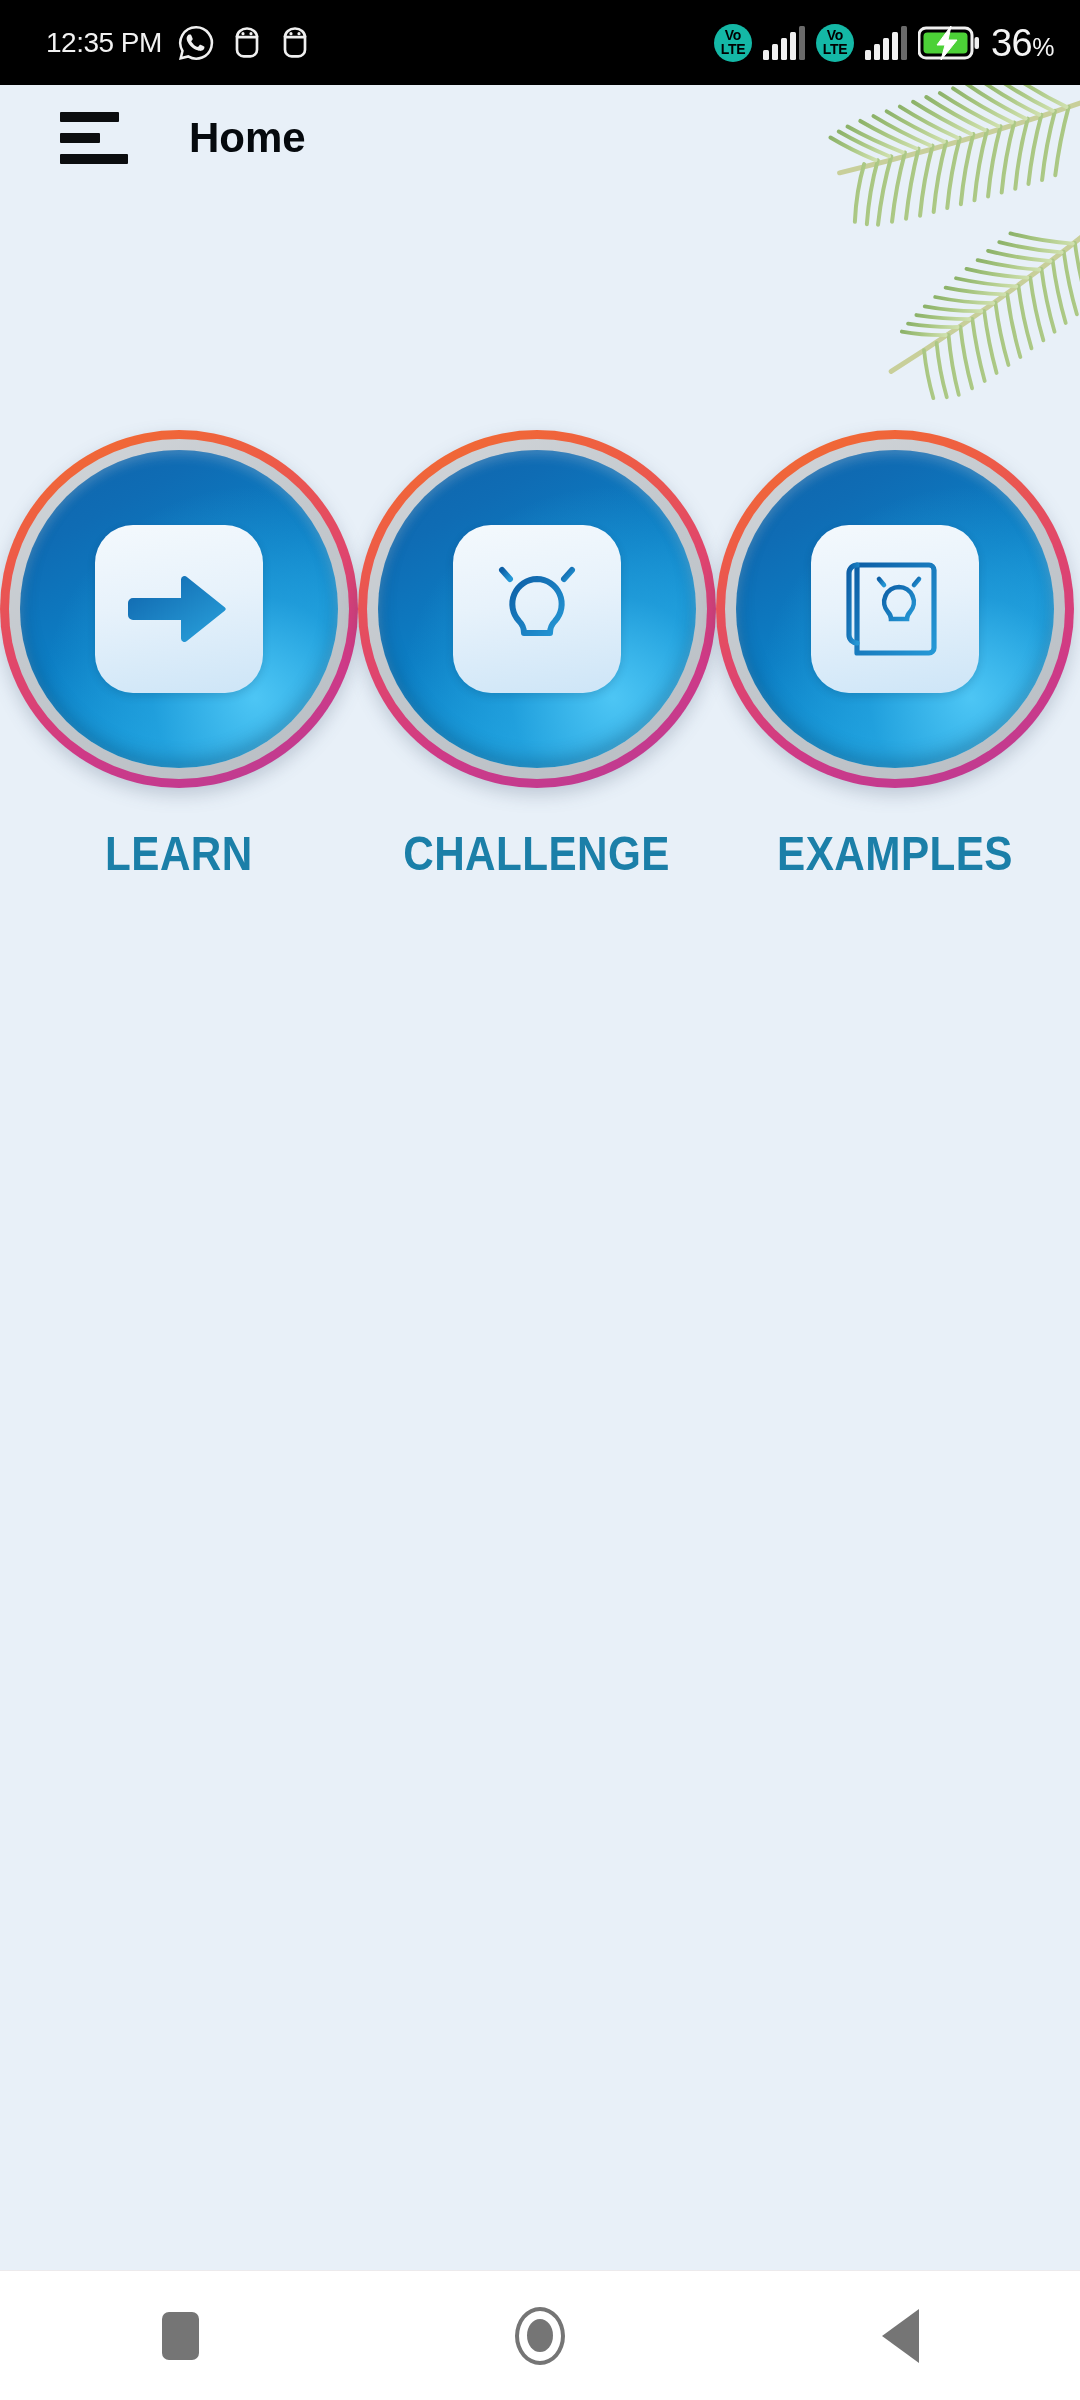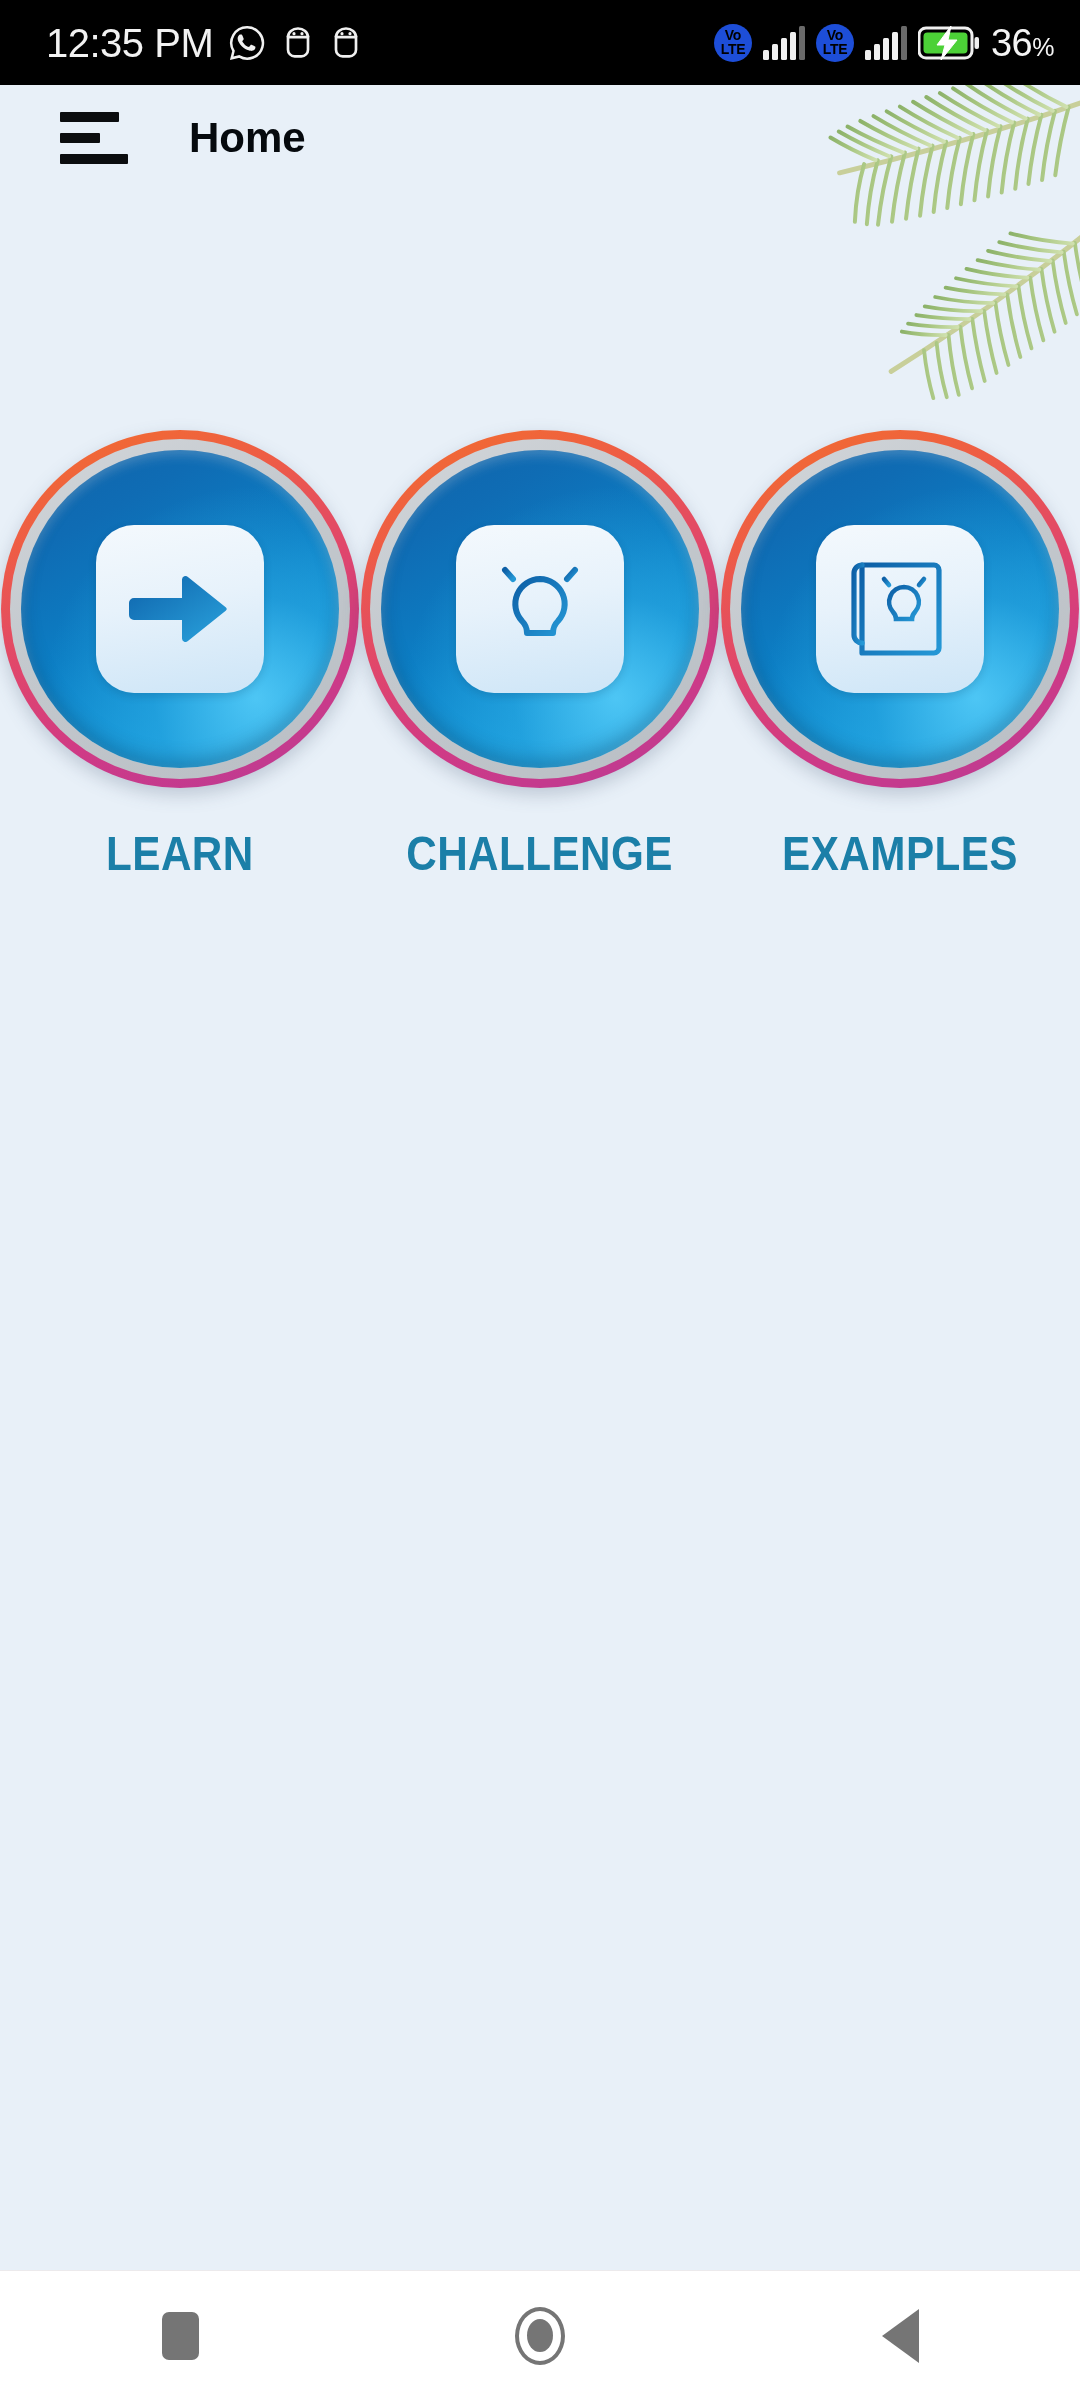--- a/index.html
+++ b/index.html
@@ -30,32 +30,32 @@
     display: flex;
     align-items: center;
     justify-content: space-between;
     padding: 0 26px 0 46px;
   }
   .sb-left { display: flex; align-items: center; gap: 14px; }
   .sb-right { display: flex; align-items: center; gap: 11px; }
 
   #status-time {
     color: #f2f2f2;
-    font-size: 40px;
+    font-size: 28px;
     font-weight: 400;
     letter-spacing: -0.5px;
     line-height: 1;
     white-space: nowrap;
   }
 
   .sb-icon { display:block; }
 
   .volte-badge {
     width: 38px; height: 38px;
-    background: #1d4ed8;
+    background: #14b8a6;
     border-radius: 19px;
     display: flex; flex-direction: column;
     align-items: center; justify-content: center;
     line-height: 0.95;
   }
   .volte-badge span {
     color: #000;
     font-size: 14px;
     font-weight: 700;
     letter-spacing: -0.3px;
@@ -122,21 +122,21 @@
     letter-spacing: 0px;
   }
 
   
   #tile-grid {
     position: absolute;
     top: 430px;
     left: 0;
     width: 1080px;
     display: grid;
-    grid-template-columns: 1fr 1fr 1fr;
+    grid-template-columns: 1fr 1fr 1fr 1fr;
     row-gap: 115px;
     z-index: 3;
   }
 
   .tile {
     display: flex;
     flex-direction: column;
     align-items: center;
     cursor: pointer;
   }

